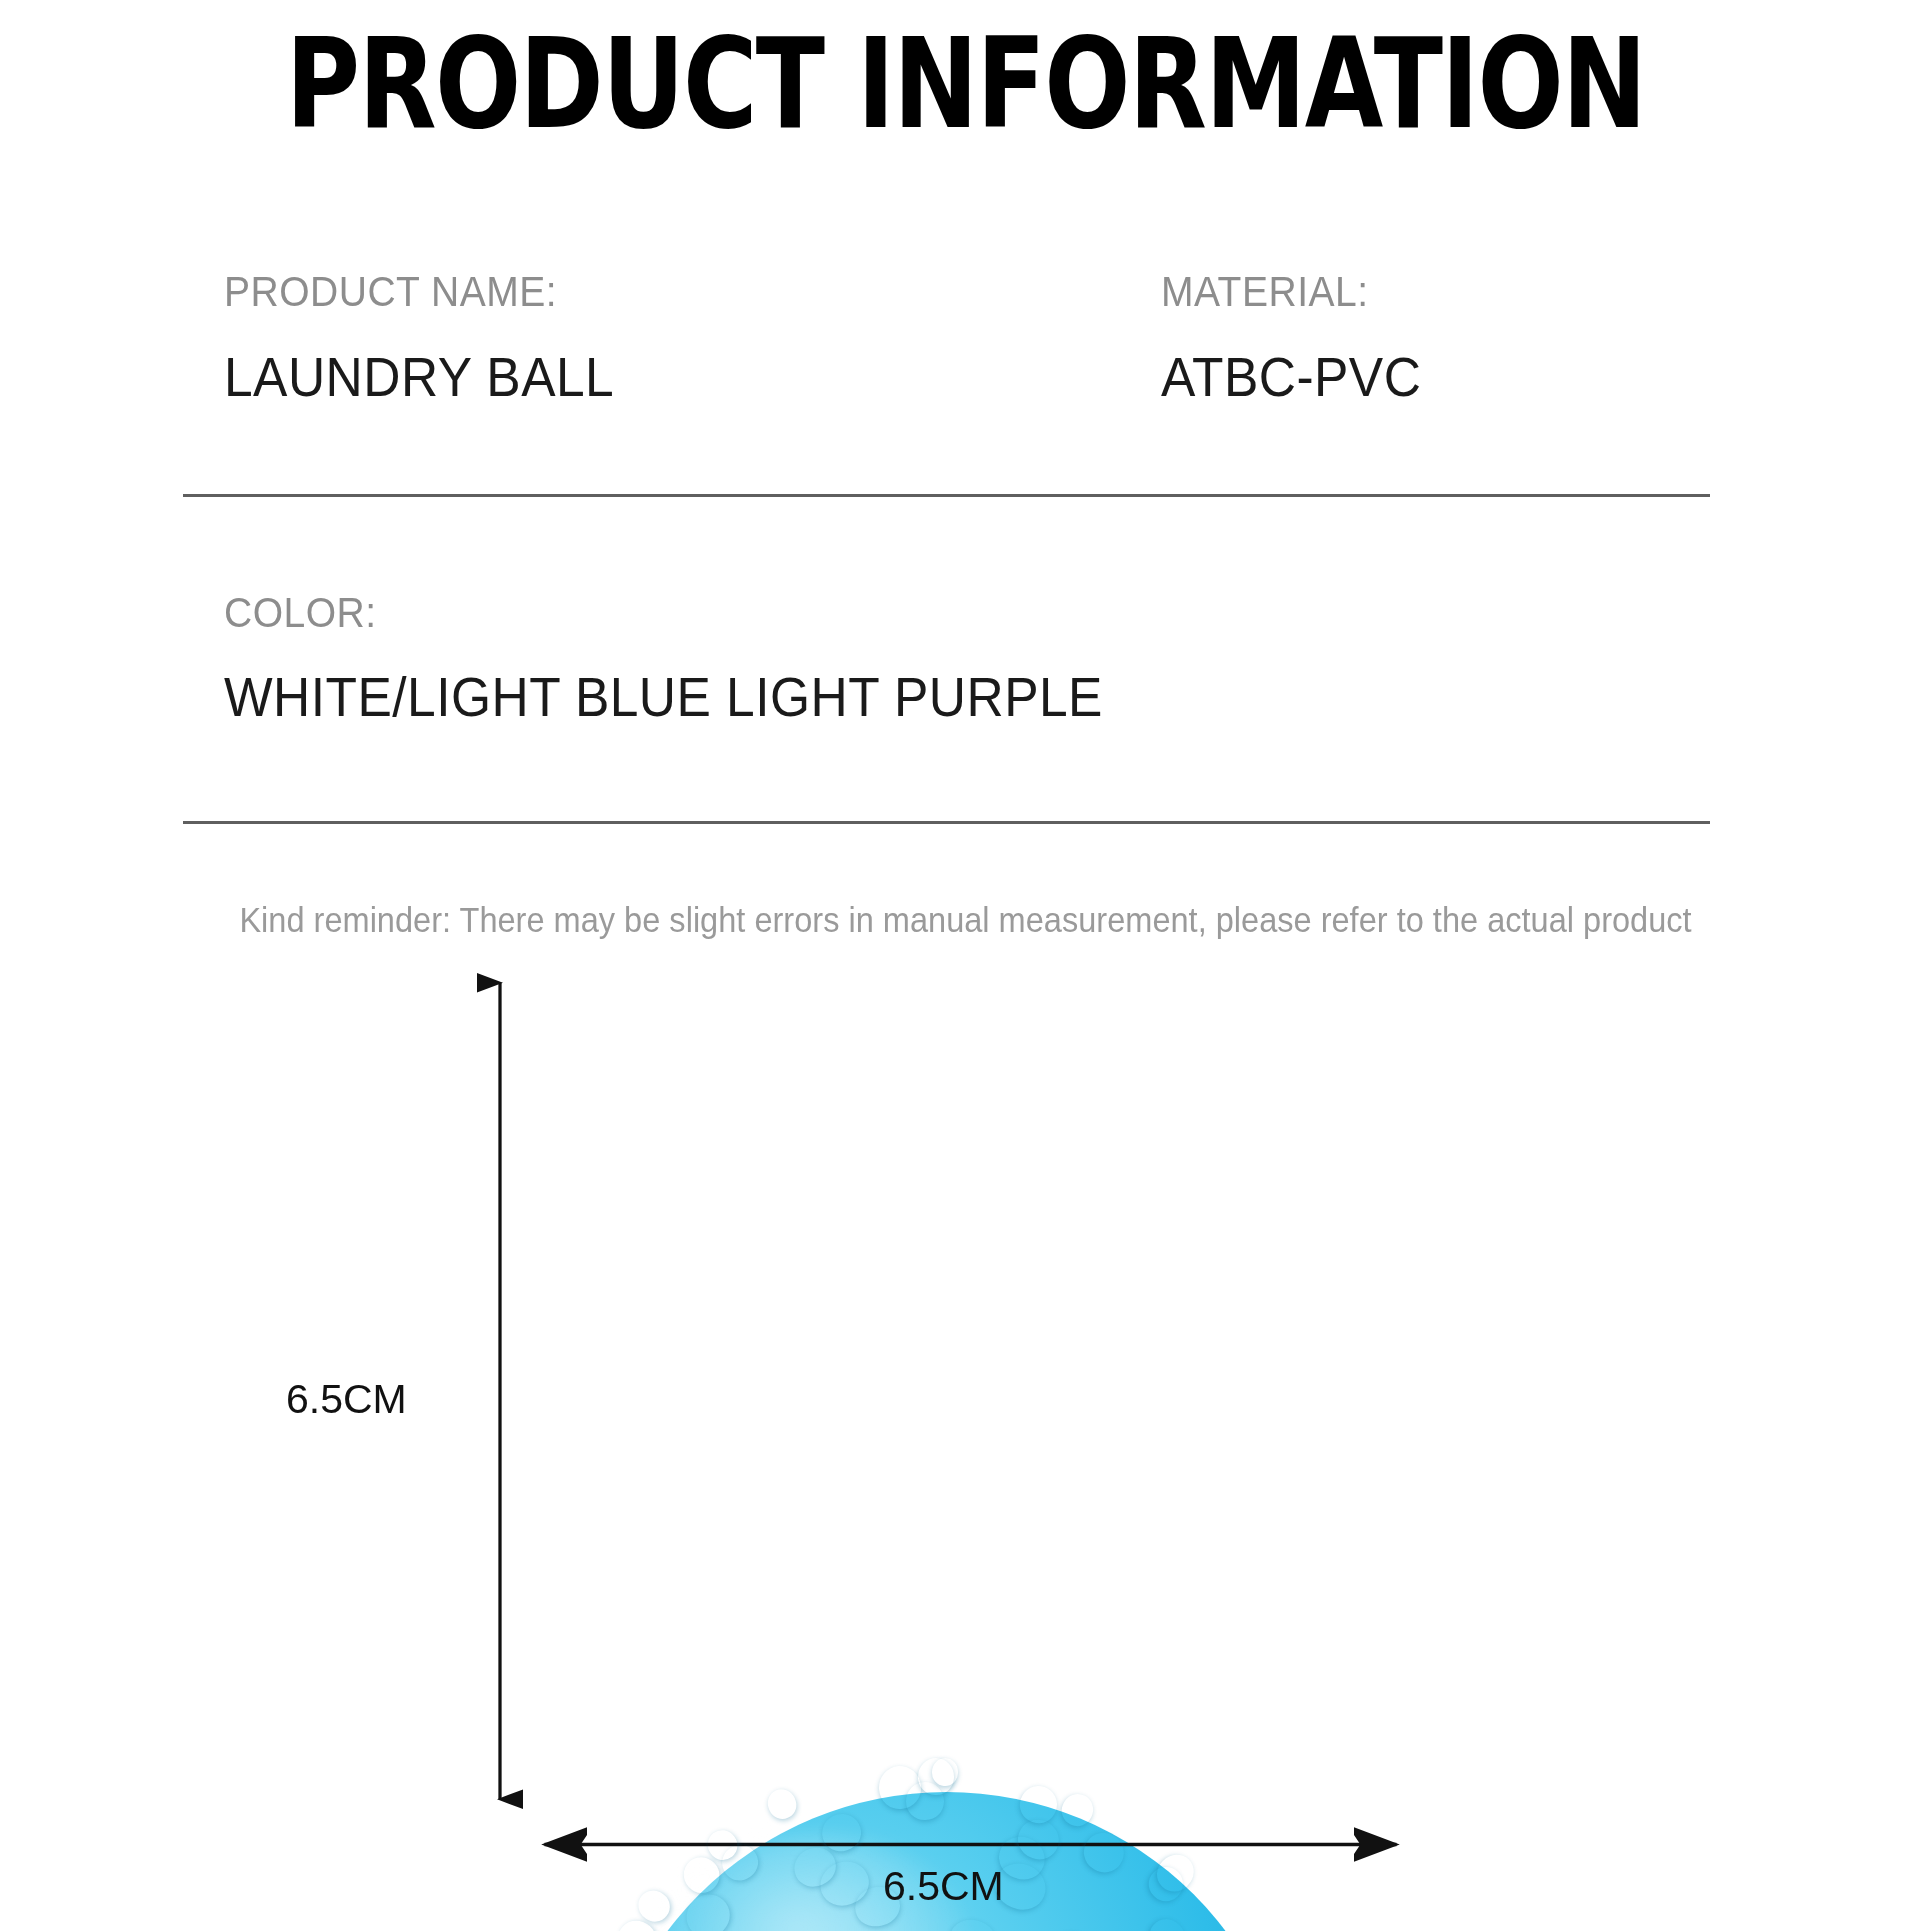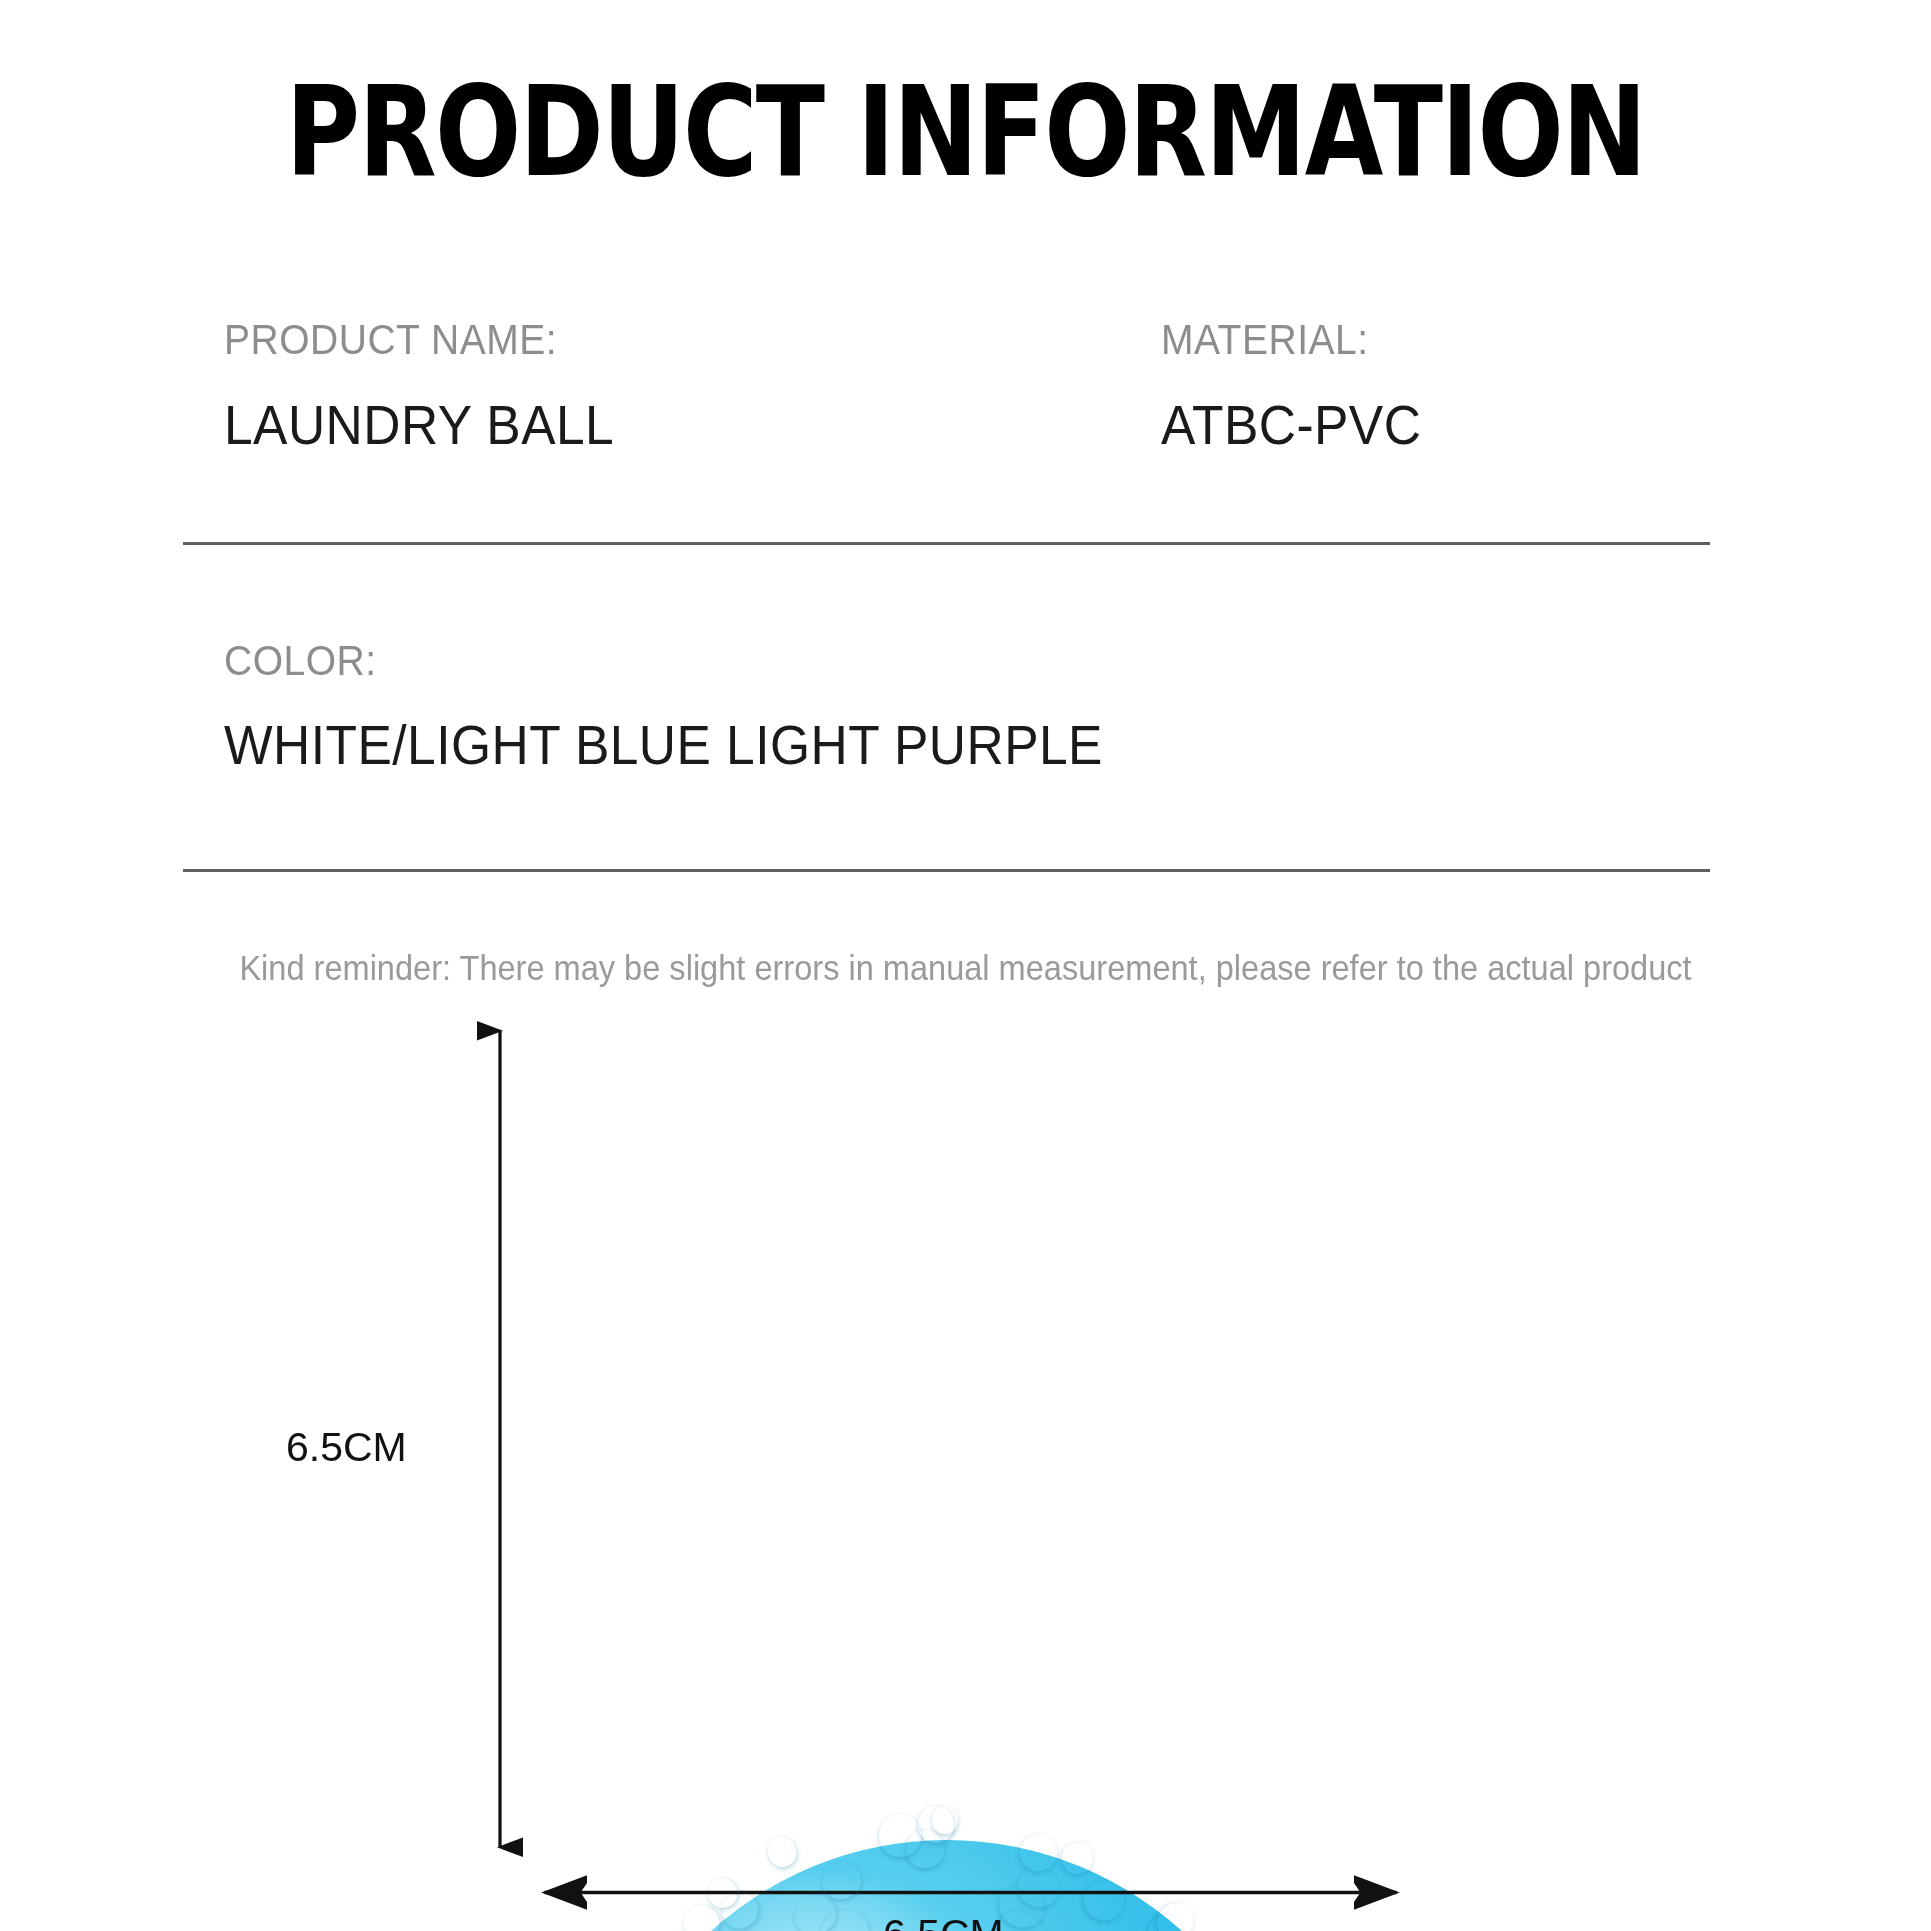--- a/index.html
+++ b/index.html
@@ -13,21 +13,20 @@
     overflow: hidden;
     font-family: "Liberation Sans", sans-serif;
     position: relative;
   }
 
   #page {
     position: relative;
     width: 1931px;
     height: 1628px;
     background: #ffffff;
-    margin-top: 48px;
   }
 
   
   .title {
     position: absolute;
     left: 0;
     top: 21px;
     width: 1931px;
     text-align: center;
     font-family: "DejaVu Sans", sans-serif;

